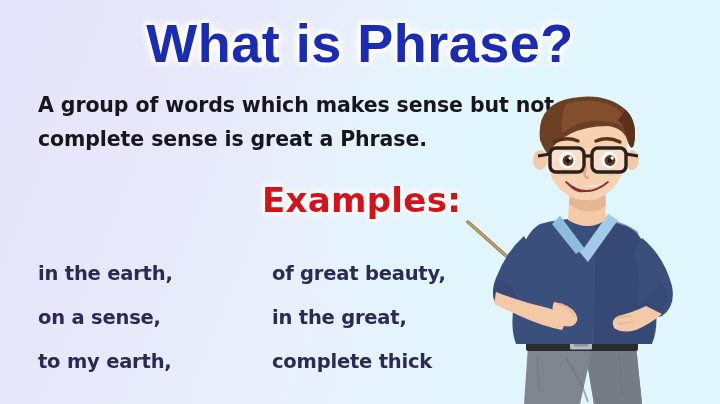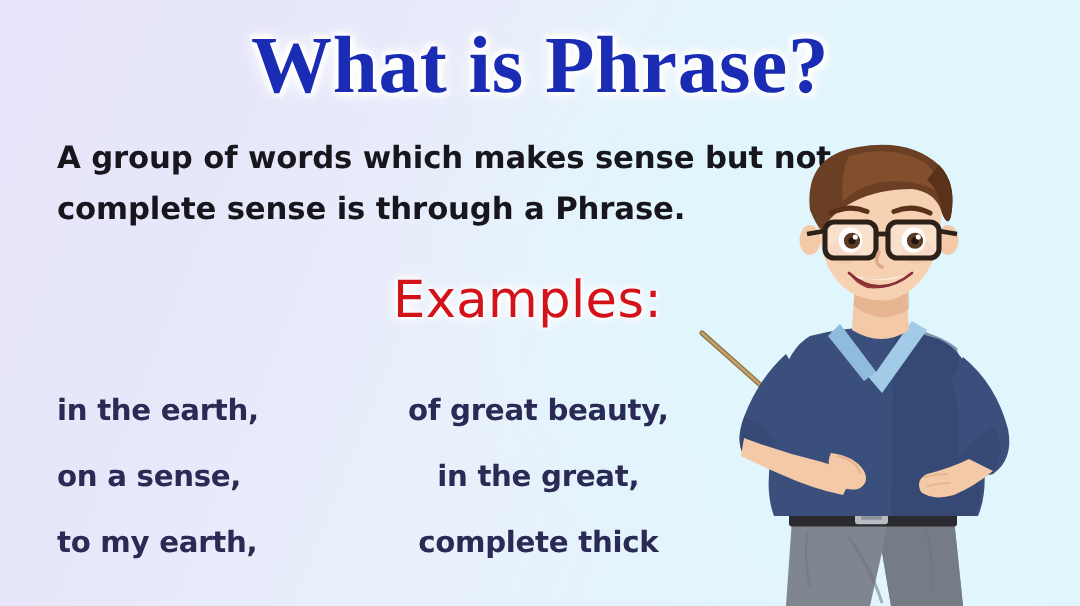--- a/index.html
+++ b/index.html
@@ -27,21 +27,21 @@
   .title-wrap {
     position: absolute;
     left: 0;
     top: 12px;
     width: 720px;
     text-align: center;
     pointer-events: none;
   }
   .title {
     display: inline-block;
-    font-family: Liberation Serif, serif;
+    font-family: Liberation Sans, sans-serif;
     font-weight: bold;
     font-size: 54px;
     line-height: 62px;
     letter-spacing: 0.5px;
     color: #1a2cb4;
     text-shadow:
       0 0 6px #ffffff, 0 0 6px #ffffff, 0 0 10px #ffffff,
       0 0 14px #ffffff, 2px 2px 3px rgba(255,255,255,0.95),
       -2px -2px 3px rgba(255,255,255,0.95);
   }
@@ -62,21 +62,21 @@
     letter-spacing: -0.1px;
     white-space: nowrap;
   }
 
   
   .examples-heading {
     position: absolute;
     left: 262px;
     top: 180px;
     font-family: "DejaVu Sans", sans-serif;
-    font-weight: normal;
+    font-weight: bold;
     font-size: 34px;
     line-height: 40px;
     color: #d4121a;
     letter-spacing: 0.3px;
     text-shadow:
       0 0 5px #ffffff, 0 0 5px #ffffff, 0 0 9px #ffffff,
       0 0 13px #ffffff, 1px 1px 2px rgba(255,255,255,0.95);
   }
 
   
@@ -85,21 +85,21 @@
     left: 0;
     top: 252px;
     width: 520px;
     height: 130px;
   }
   .ex-col {
     position: absolute;
     top: 0;
   }
   .ex-col-left  { left: 38px; }
-  .ex-col-right { left: 272px; text-align: center; }
+  .ex-col-right { left: 272px; }
   .ex-item {
     font-family: "DejaVu Sans", sans-serif;
     font-weight: bold;
     font-size: 19.5px;
     line-height: 44px;
     color: #2a2a54;
     letter-spacing: -0.2px;
     white-space: nowrap;
   }
 
@@ -117,21 +117,21 @@
 <body>
 
 <div id="poster">
 
   <div class="title-wrap">
     <span class="title">What is Phrase?</span>
   </div>
 
   <div class="definition">
     <div class="def-line">A group of words which makes sense but not</div>
-    <div class="def-line">complete sense is through a Phrase.</div>
+    <div class="def-line">complete sense is great a Phrase.</div>
   </div>
 
   <div class="examples-heading">Examples:</div>
 
   <div class="examples-cols">
     <div class="ex-col ex-col-left">
       <div class="ex-item">in the earth,</div>
       <div class="ex-item">on a sense,</div>
       <div class="ex-item">to my earth,</div>
     </div>

